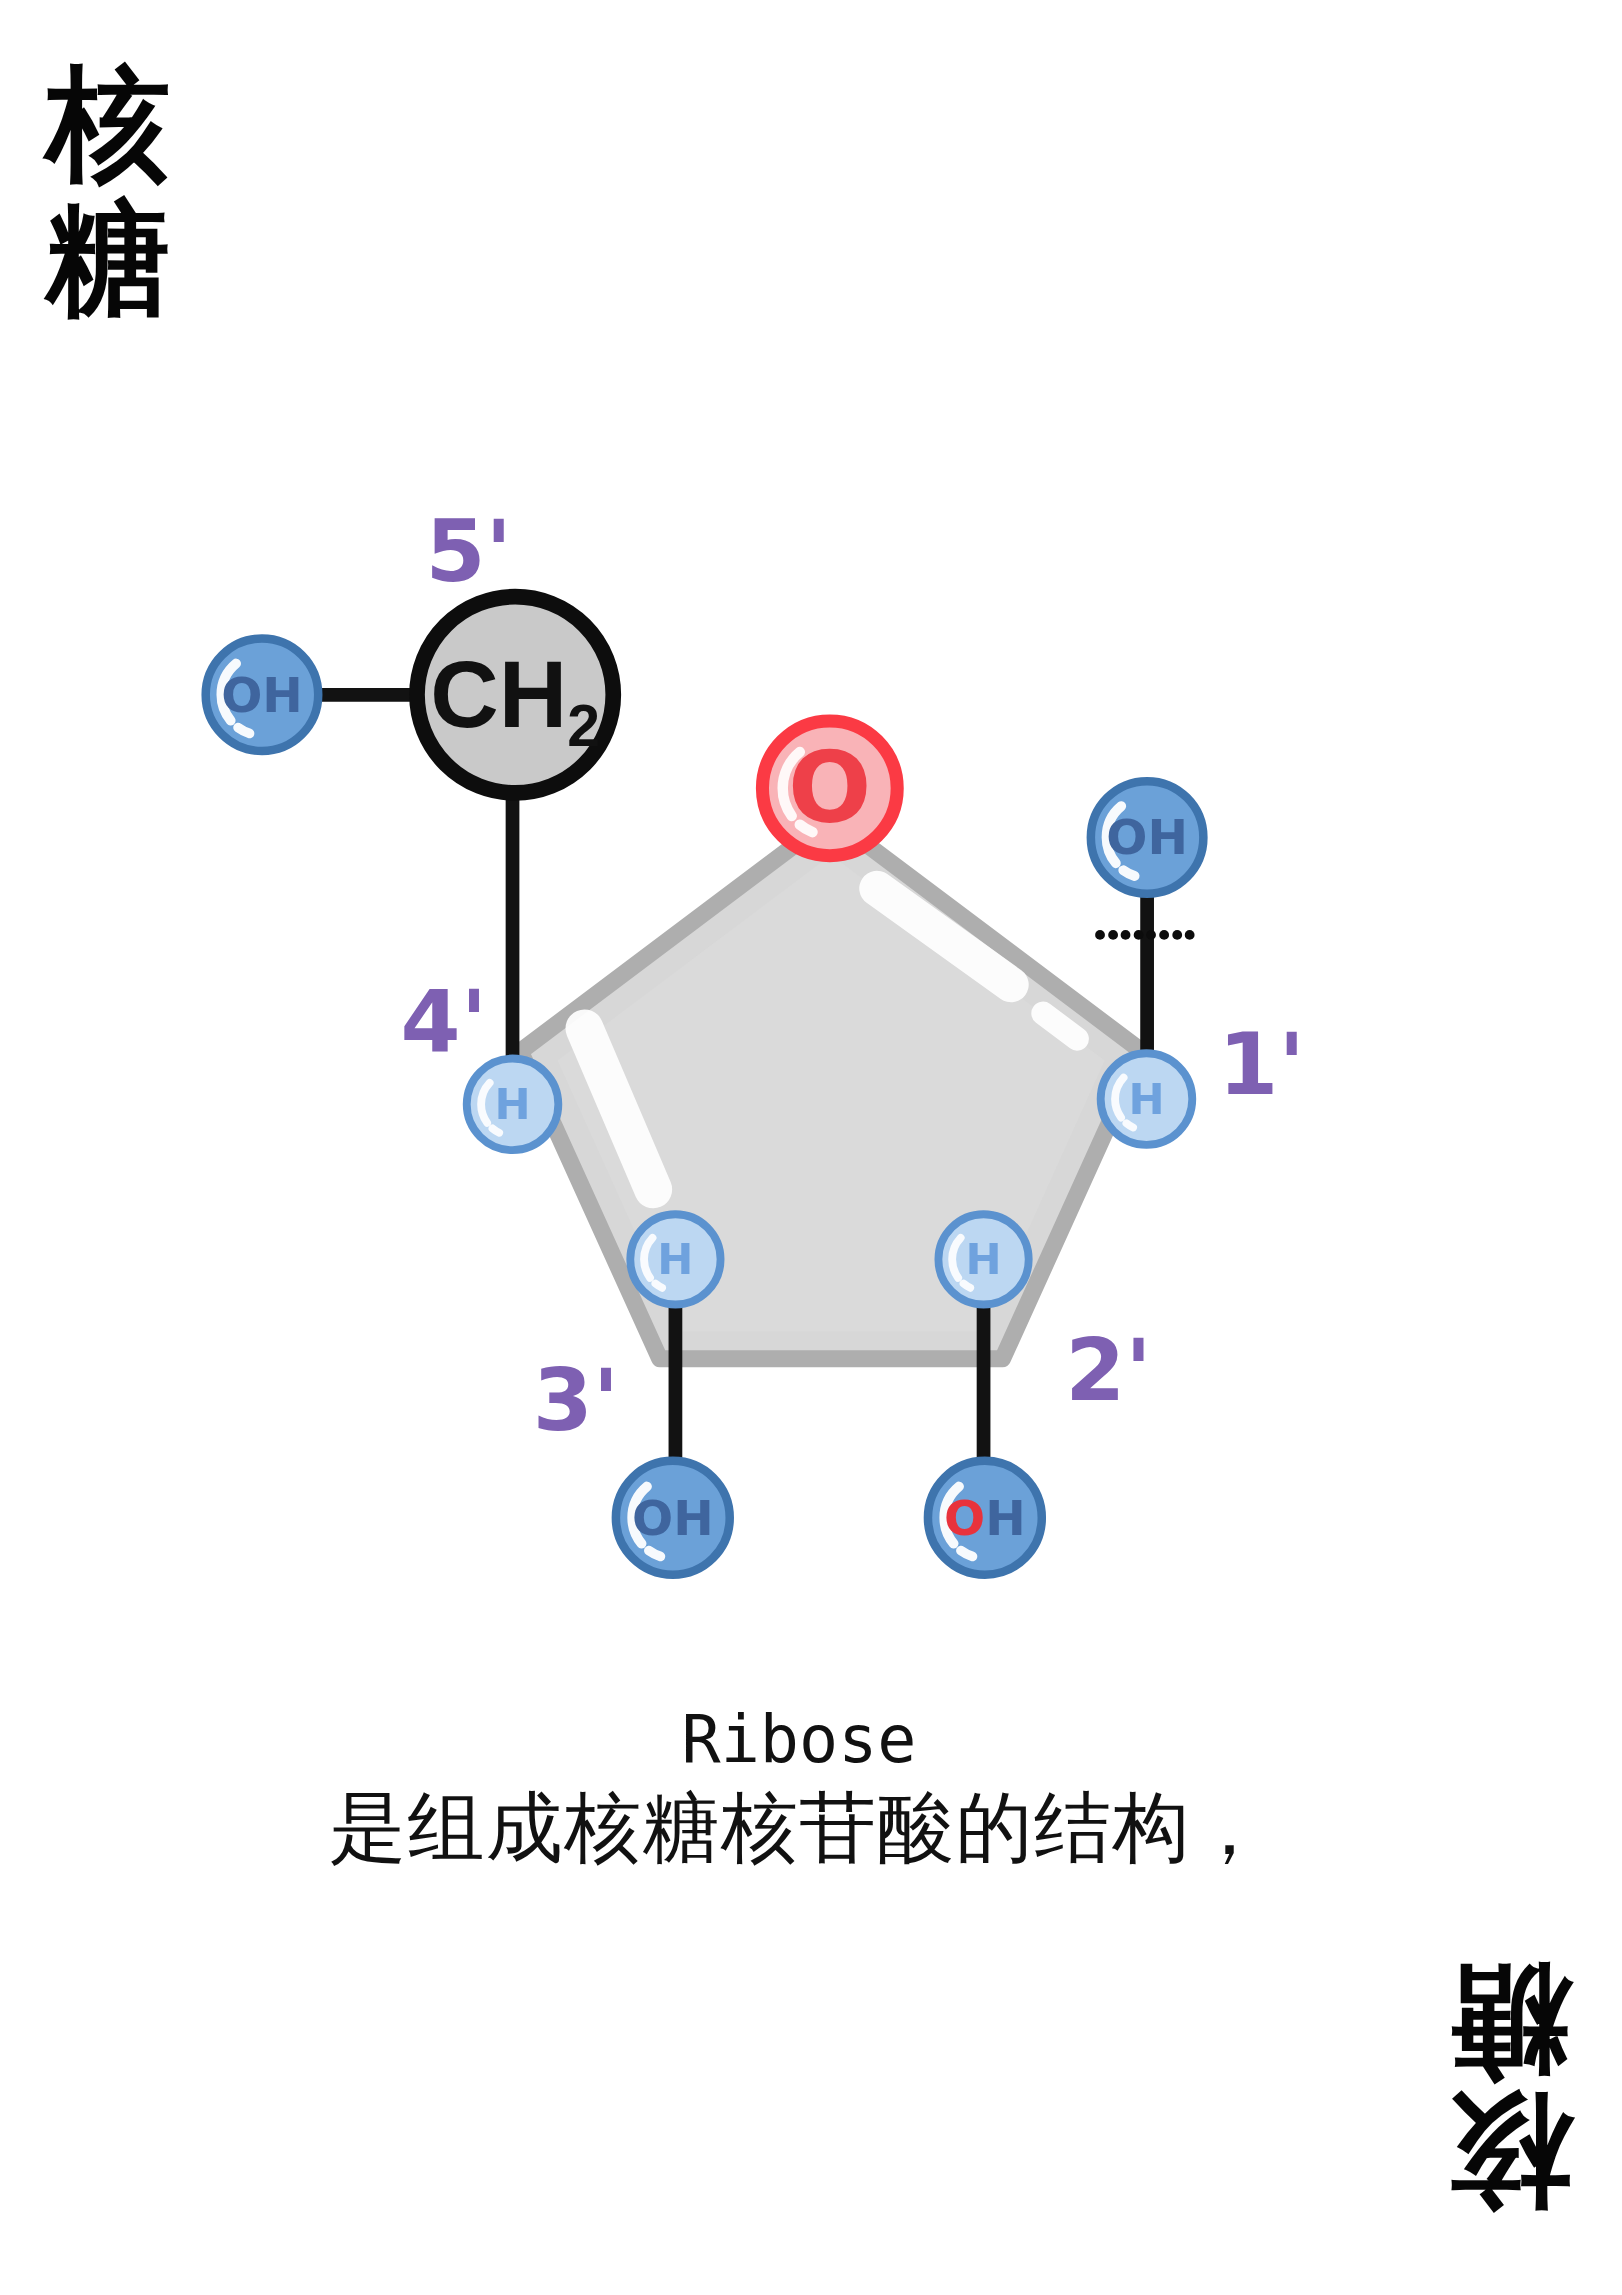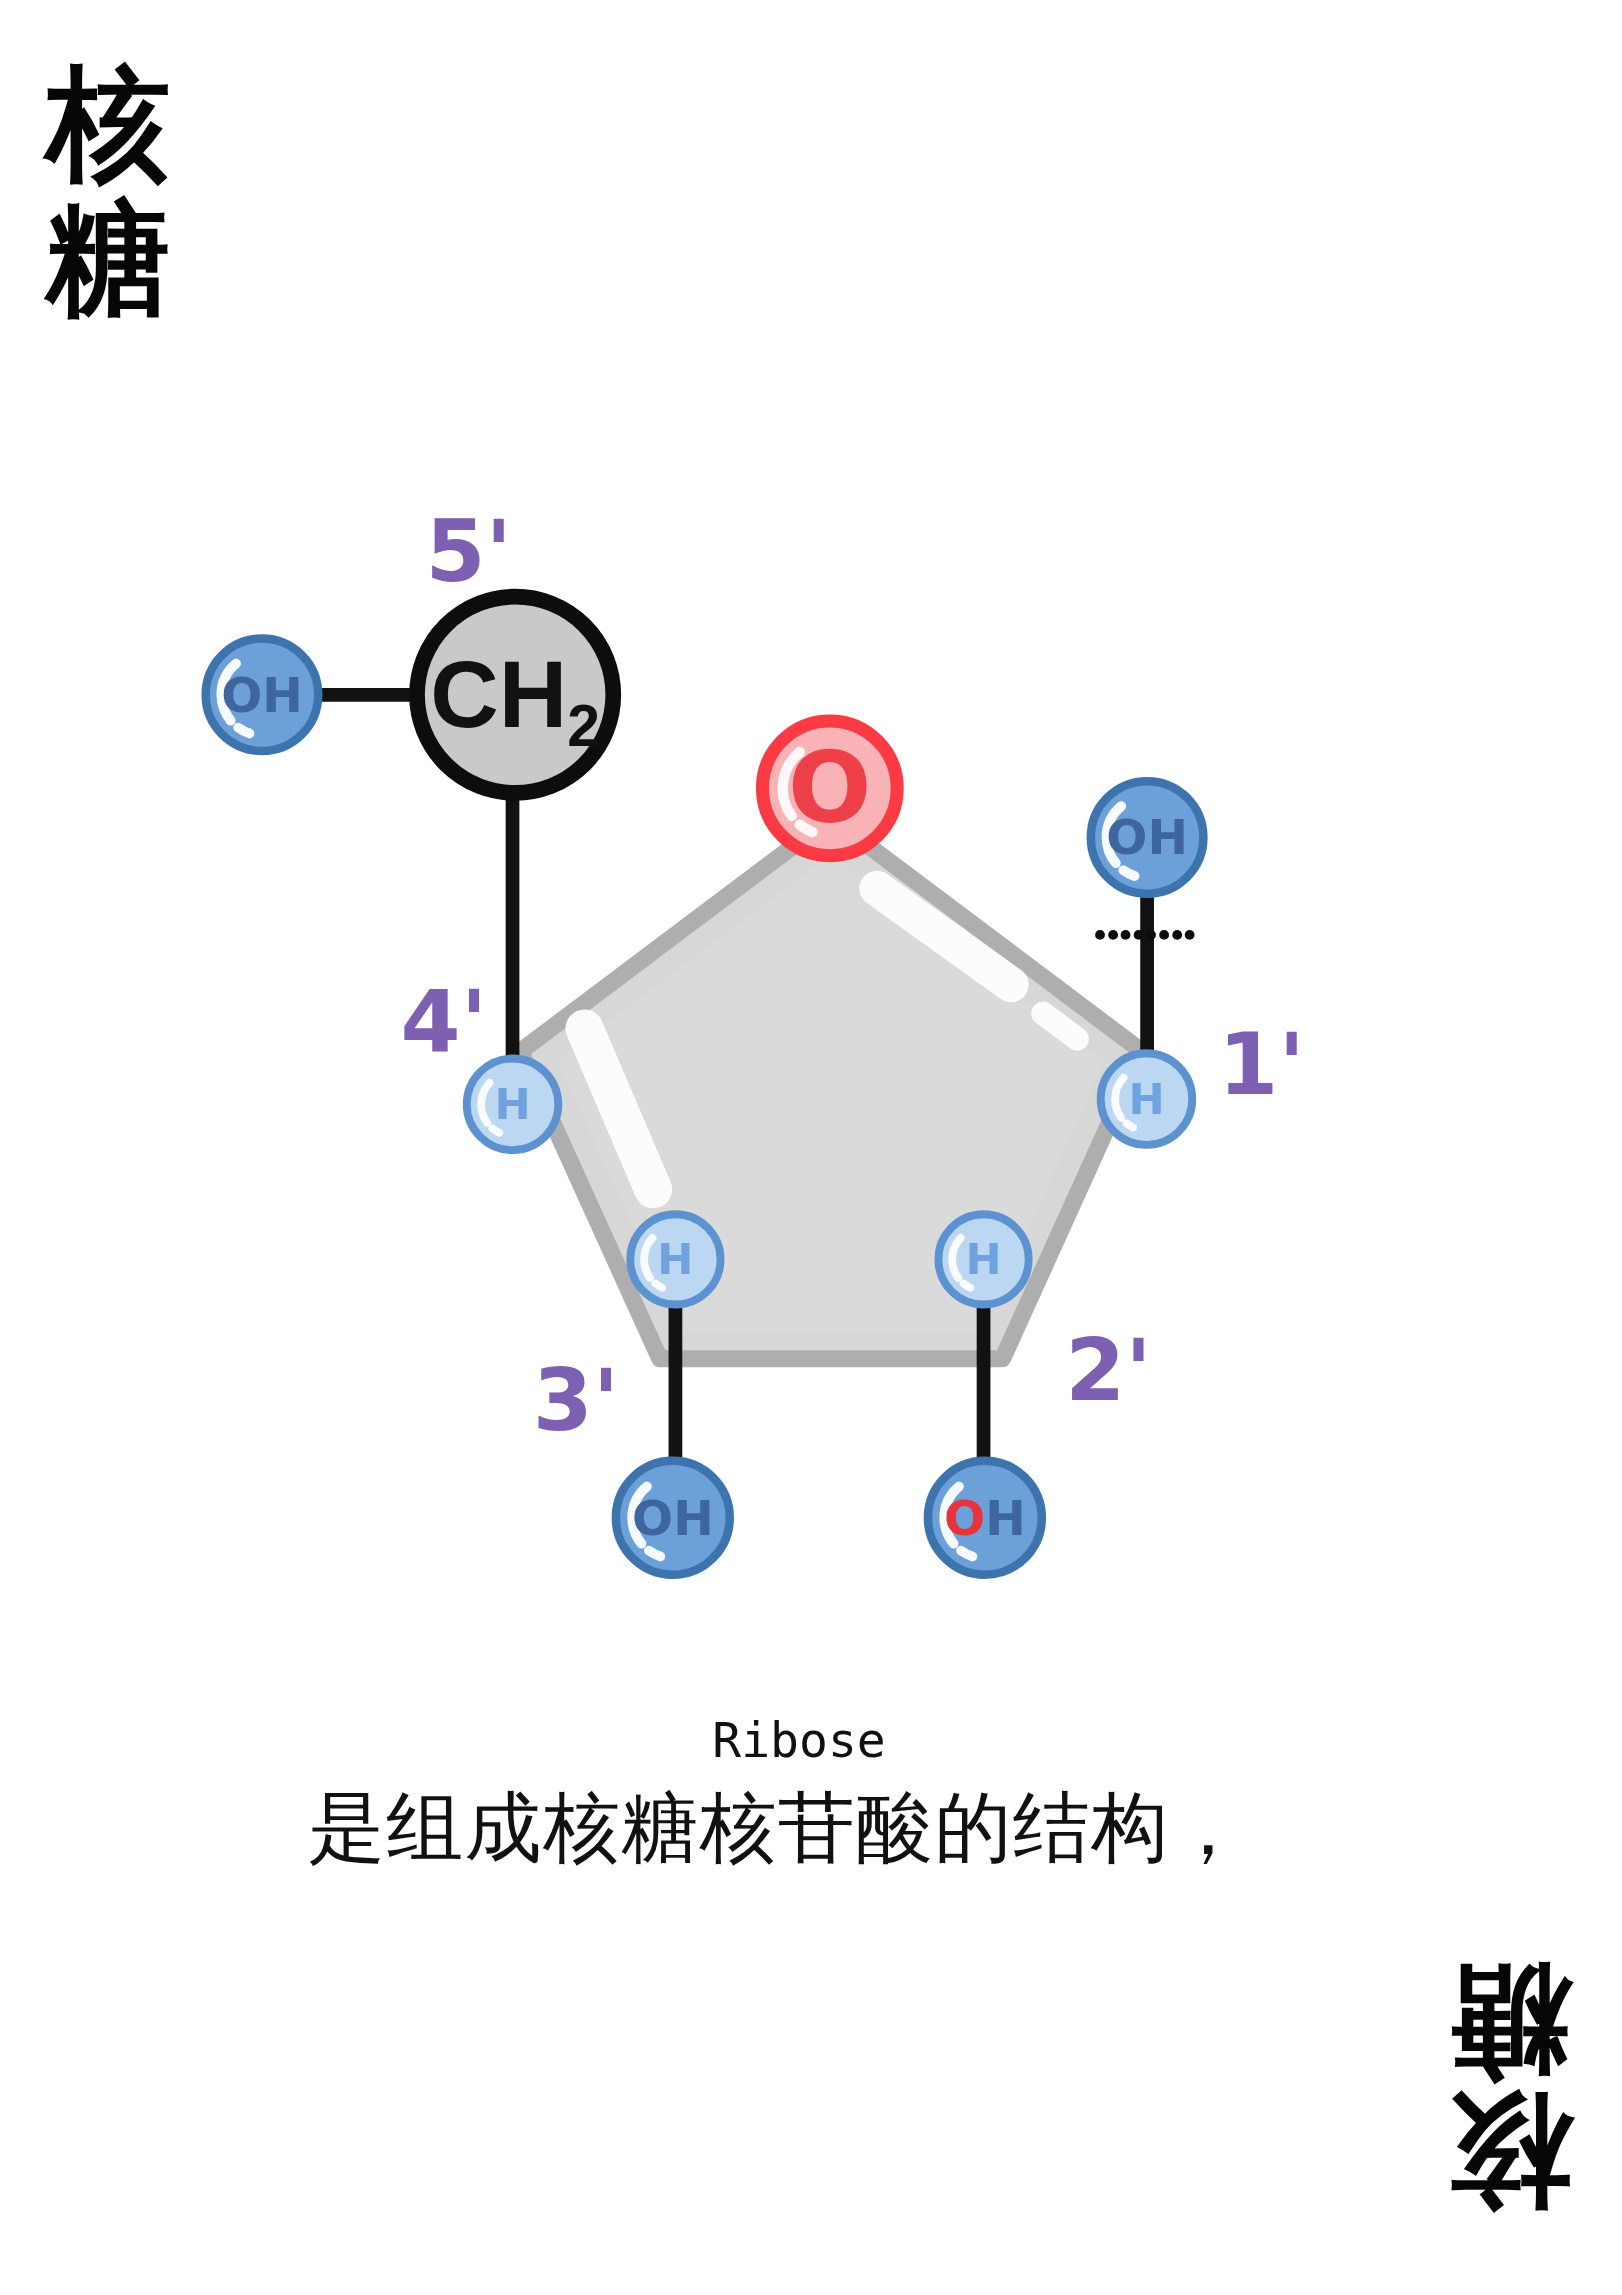--- a/index.html
+++ b/index.html
@@ -8,22 +8,22 @@
 
   .stage{position:absolute;left:0;top:0;width:1623px;height:2295px;}
 
   
   .v-title{position:absolute;left:46px;top:56px;font-size:124px;line-height:135px;
            font-weight:700;color:#060606;white-space:pre;letter-spacing:0;}
 
   
   .caption{position:absolute;left:308px;top:1697px;width:982px;color:#111;}
   .caption-title{font-family:"DejaVu Sans Mono","Liberation Mono",monospace;
-                 font-size:48px;line-height:86px;text-align:center;font-weight:500;}
-  .caption-line{font-size:77px;line-height:89px;letter-spacing:1.3px;text-align:left;}
+                 font-size:65px;line-height:86px;text-align:center;font-weight:500;}
+  .caption-line{font-size:77px;line-height:89px;letter-spacing:1.3px;text-align:center;}
 
   
   .watermark{position:absolute;left:1444px;top:1957px;width:133px;
              font-size:122px;line-height:130px;font-weight:700;color:#060606;
              white-space:pre;text-align:center;transform:rotate(180deg);}
 
   
   .ring-outer{fill:#d7d7d7;stroke:#aeaeae;stroke-width:26;stroke-linejoin:round;}
   .ring-inner{fill:#dadada;}
   .streak{stroke:#ffffff;fill:none;stroke-linecap:round;opacity:.92;}

